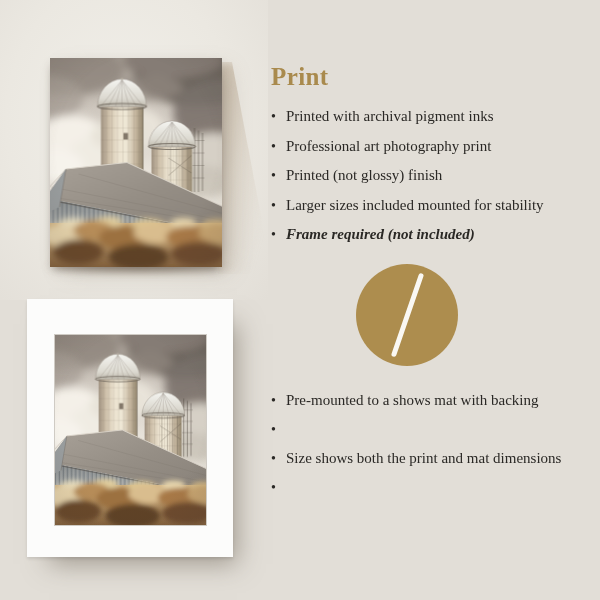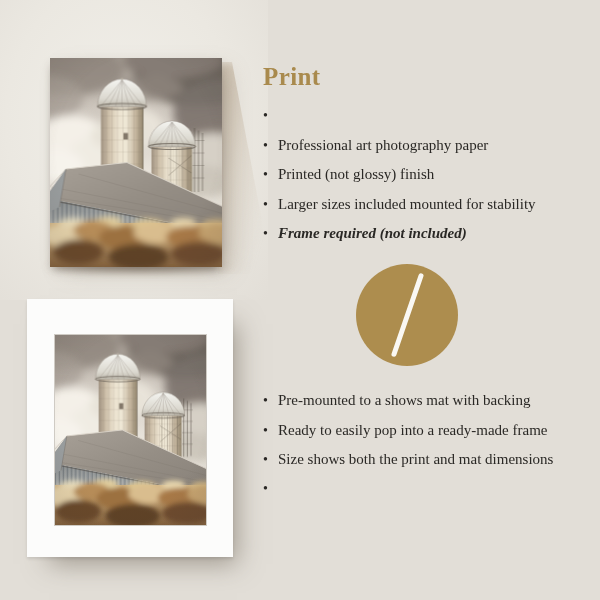--- a/index.html
+++ b/index.html
@@ -42,21 +42,21 @@
     box-shadow:0 2px 3px rgba(0,0,0,.1), 13px 16px 24px -9px rgba(100,90,76,.5);
   }
   .mat-window{
     position:absolute;left:28px;top:36px;width:151px;height:190px;
     outline:1px solid #cfcbc4;
     box-shadow:inset 2px 3px 5px rgba(60,55,48,.35), inset -1px -1px 2px rgba(255,255,255,.6);
     overflow:hidden;
   }
 
   
-  .text-section{position:absolute;left:263px;width:330px;}
+  .text-section{position:absolute;left:271px;width:330px;}
   #print-section{top:60px;}
   #matted-section{top:378px;}
   .text-section h2{
     margin:0;font-size:25px;line-height:34px;font-weight:bold;
     color:#a98a4d;letter-spacing:.4px;
   }
   .text-section ul{list-style:none;margin:8px 0 0 0;padding:0;}
   .text-section li{
     display:flex;align-items:baseline;
     font-size:15px;line-height:18.5px;padding:5px 0;
@@ -290,24 +290,25 @@
           <use href="#barn-scene"></use>
         </svg>
     </div>
   </div>
 
   <section class="text-section" id="print-section">
     <h2>Print</h2>
     <ul>
       <li>
         <span class="dot">•</span>
-      </li>
-      <li>
-        <span class="dot">•</span>
-        <span class="bt">Professional art photography paper</span>
+        <span class="bt">Printed with archival pigment inks</span>
+      </li>
+      <li>
+        <span class="dot">•</span>
+        <span class="bt">Professional art photography print</span>
       </li>
       <li>
         <span class="dot">•</span>
         <span class="bt">Printed (not glossy) finish</span>
       </li>
       <li>
         <span class="dot">•</span>
         <span class="bt">Larger sizes included mounted for stability</span>
       </li>
       <li class="em">
@@ -322,21 +323,20 @@
   </div>
 
   <section class="text-section" id="matted-section">
     <ul>
       <li>
         <span class="dot">•</span>
         <span class="bt">Pre-mounted to a shows mat with backing</span>
       </li>
       <li>
         <span class="dot">•</span>
-        <span class="bt">Ready to easily pop into a ready-made frame</span>
       </li>
       <li>
         <span class="dot">•</span>
         <span class="bt">Size shows both the print and mat dimensions</span>
       </li>
       <li class="em">
         <span class="dot">•</span>
       </li>
     </ul>
   </section>

